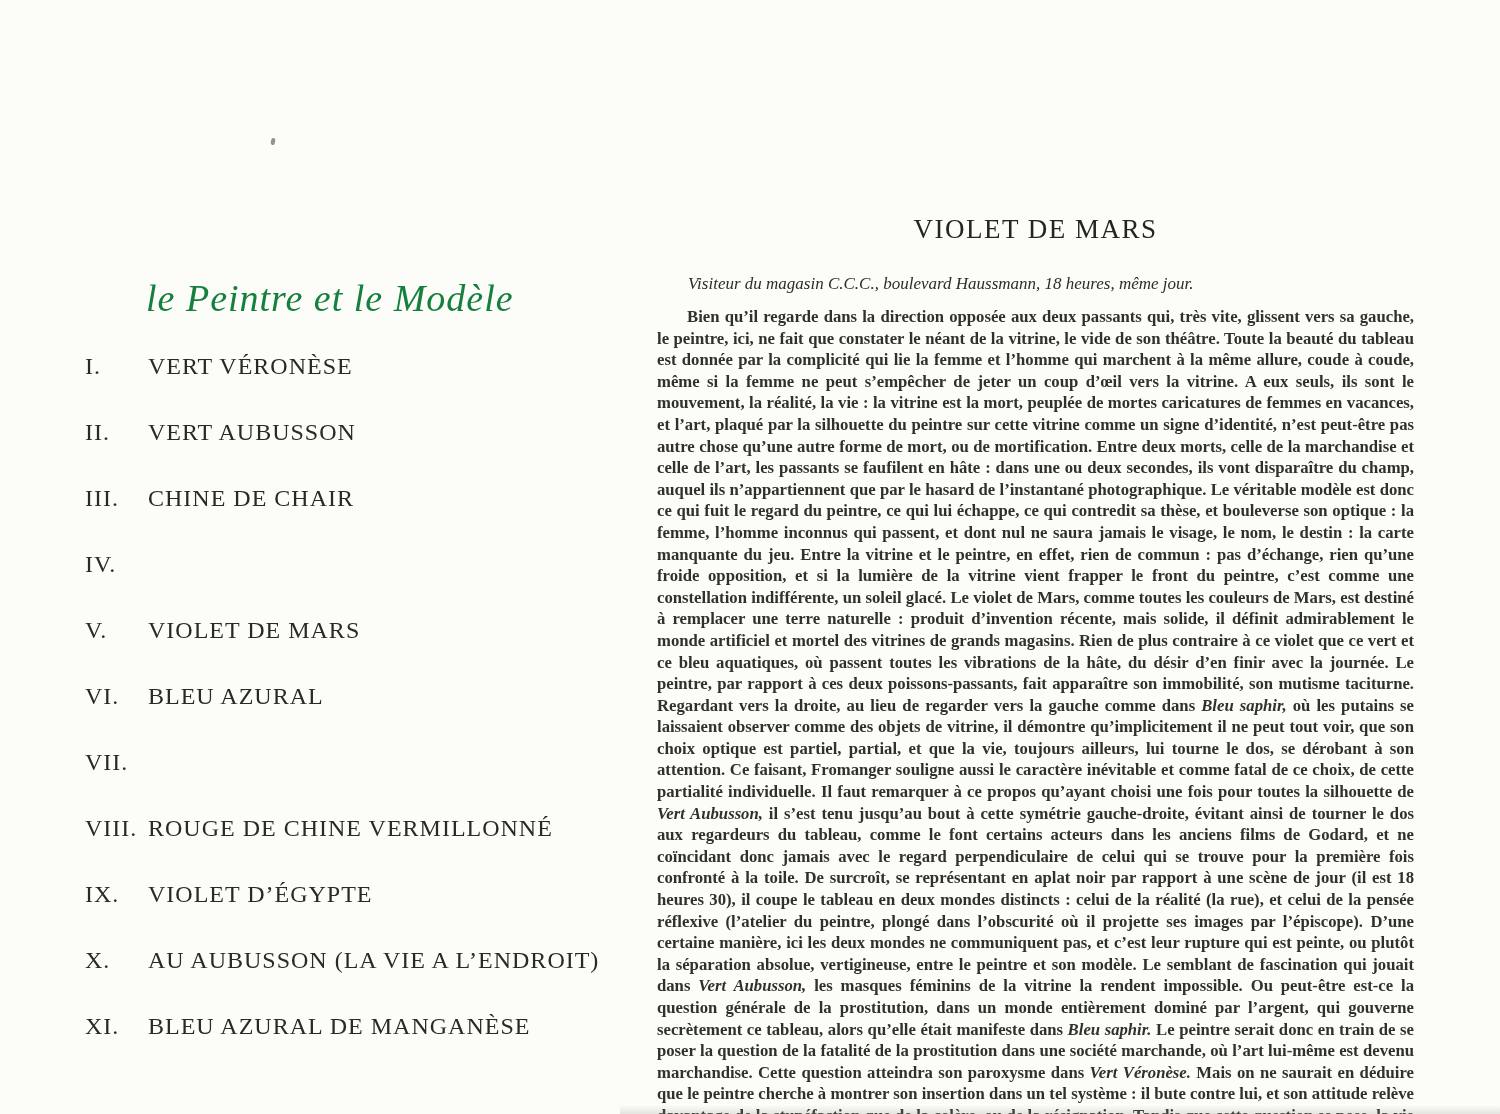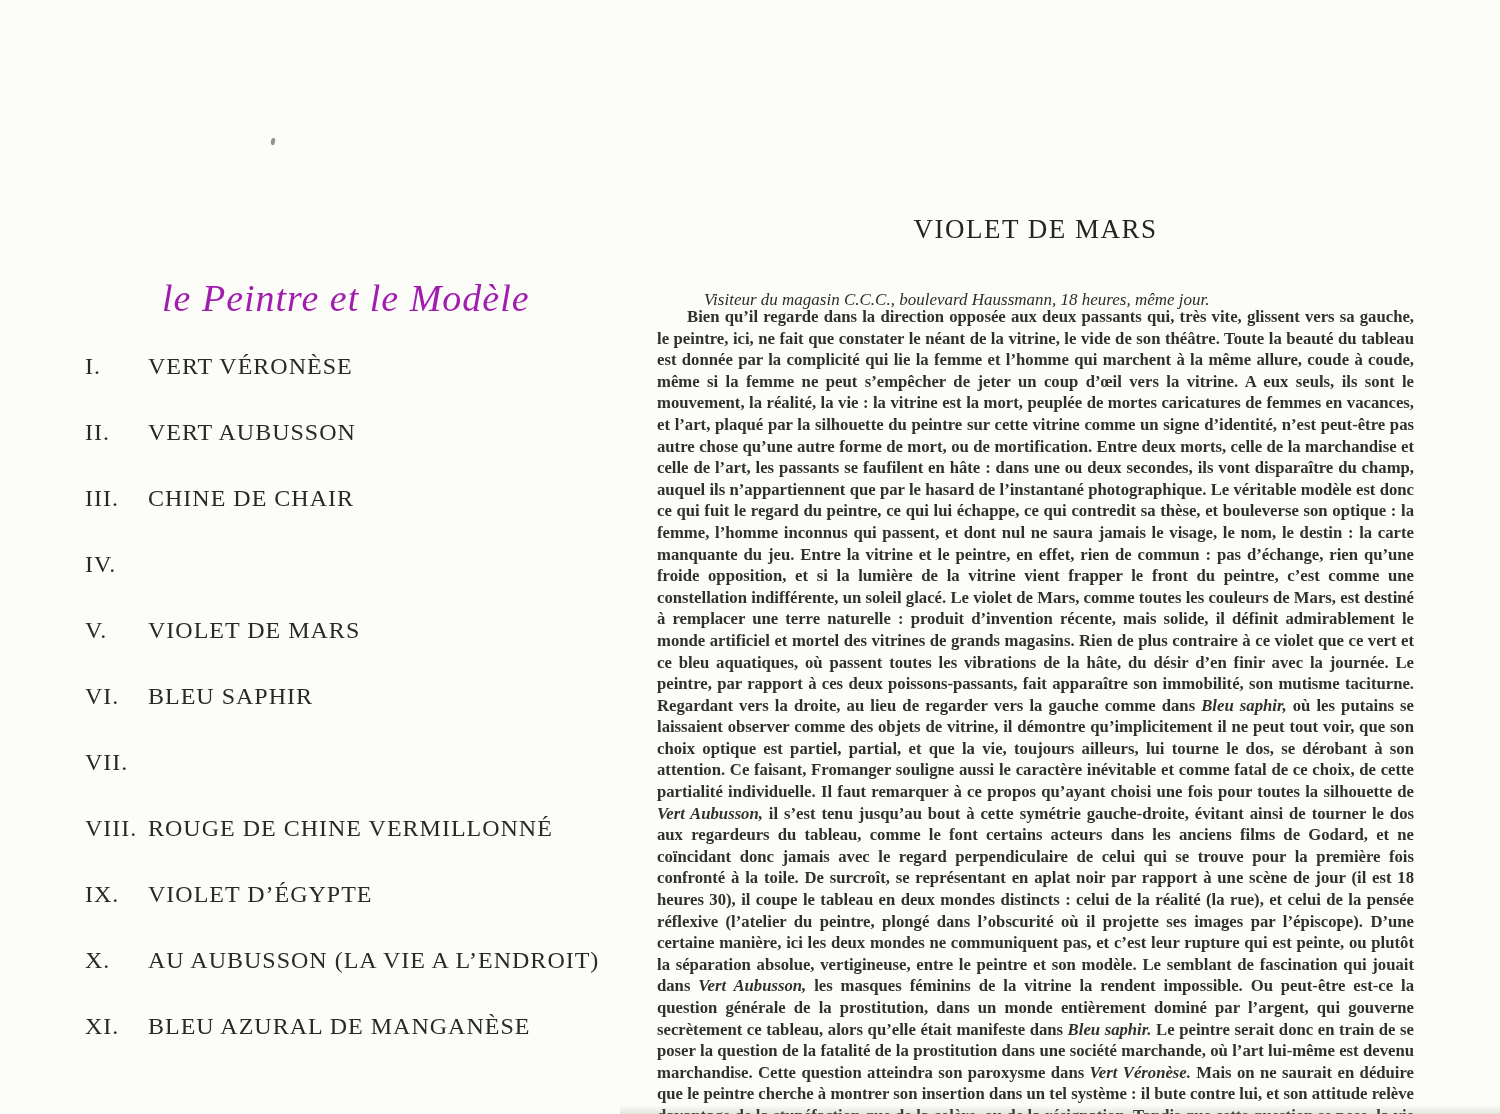--- a/index.html
+++ b/index.html
@@ -8,23 +8,23 @@
     background: #fcfcf9;
     font-family: "Liberation Serif", serif;
     color: #2e2c28;
     overflow: hidden;
   }
   .spread { position: relative; width: 1500px; height: 1114px; }
 
   
   .left-page { position: absolute; left: 0; top: 0; width: 645px; height: 1114px; }
   .toc-heading {
-    position: absolute; left: 162px; top: 276px;
+    position: absolute; left: 146px; top: 276px;
     font-style: italic; font-size: 38px; font-weight: normal;
-    color: #a21caf; margin: 0; white-space: nowrap; letter-spacing: 1px;
+    color: #15803d; margin: 0; white-space: nowrap; letter-spacing: 1px;
   }
   .toc-list {
     position: absolute; left: 85px; top: 352px;
     margin: 0; padding: 0; list-style: none; width: 560px;
   }
   .toc-item {
     display: grid; grid-template-columns: 63px auto;
     font-size: 24px; line-height: 28px; letter-spacing: 1px;
     color: #2b2925; margin-bottom: 38px; white-space: nowrap;
   }
@@ -33,21 +33,21 @@
   
   .right-page { position: absolute; left: 645px; top: 0; width: 855px; height: 1114px; }
   .chapter-title {
     position: absolute; left: 12px; top: 214px; width: 757px;
     text-align: center; font-size: 27px; font-weight: normal;
     letter-spacing: 1.5px; color: #262420; margin: 0;
   }
   .chapter-caption {
     position: absolute; left: 43px; top: 274px;
     font-style: italic; font-size: 17px; color: #2e2c28;
-    margin: 16px; white-space: nowrap;
+    margin: 0; white-space: nowrap;
   }
   .chapter-body {
     position: absolute; left: 12px; top: 306px; width: 757px;
     font-size: 16.7px; line-height: 21.6px;
     text-align: justify; text-indent: 30px;
     color: #30302c; margin: 0; font-weight: bold;
   }
   .chapter-body .it { font-style: italic; }
 
   
@@ -84,21 +84,21 @@
         </li>
       <li class="toc-item">
           <span class="toc-numeral">IV.</span>
         </li>
       <li class="toc-item">
           <span class="toc-numeral">V.</span>
           <span class="toc-label">VIOLET DE MARS</span>
         </li>
       <li class="toc-item">
           <span class="toc-numeral">VI.</span>
-          <span class="toc-label">BLEU SAPHIR</span>
+          <span class="toc-label">BLEU AZURAL</span>
         </li>
       <li class="toc-item">
           <span class="toc-numeral">VII.</span>
         </li>
       <li class="toc-item">
           <span class="toc-numeral">VIII.</span>
           <span class="toc-label">ROUGE DE CHINE VERMILLONNÉ</span>
         </li>
       <li class="toc-item">
           <span class="toc-numeral">IX.</span>

